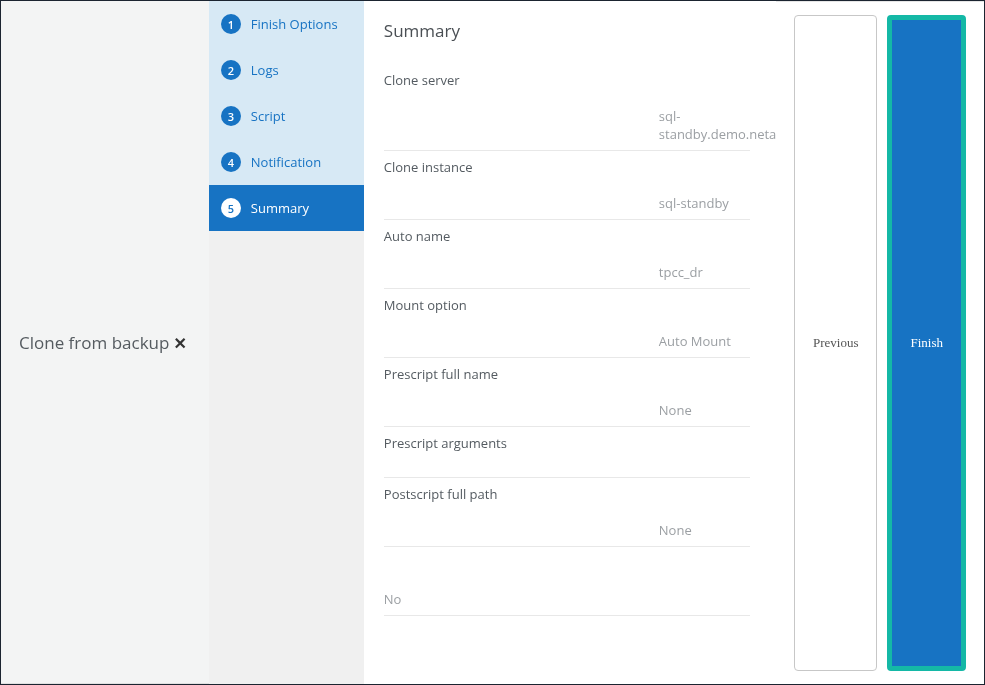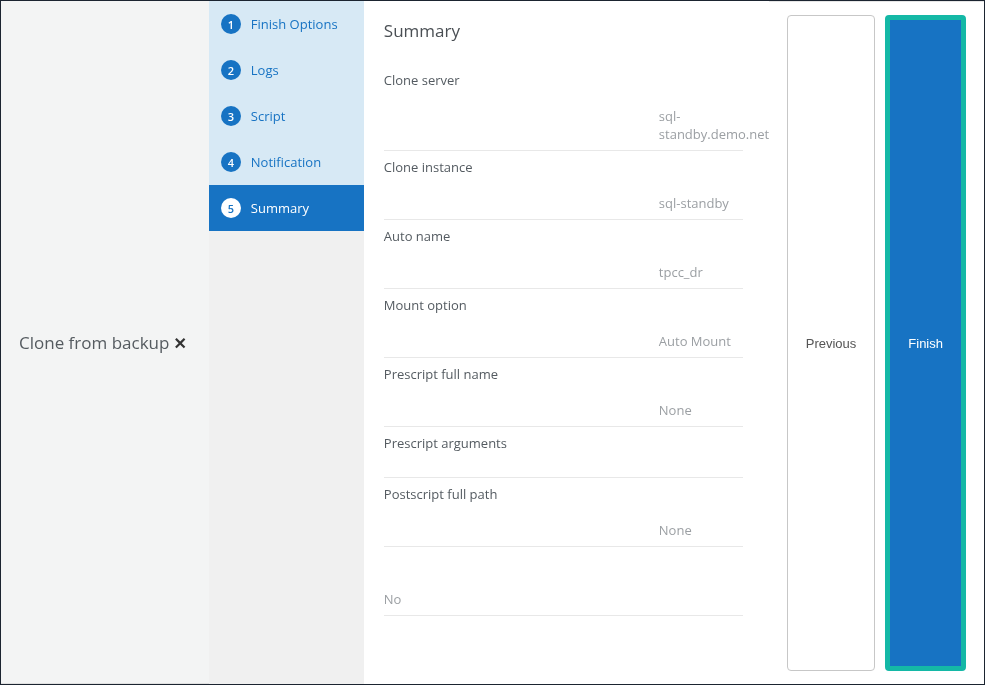--- a/index.html
+++ b/index.html
@@ -122,20 +122,21 @@
       justify-content: flex-end;
       gap: 10px;
       background: #fff;
     }
     .btn {
       padding: 7px 18px;
       font-size: 13px;
       border-radius: 4px;
       cursor: pointer;
       border: 1px solid transparent;
+      font-family: Liberation Serif, serif;
     }
     .btn-secondary {
       background: #fff;
       border: 1px solid #c7c7c7;
       color: #555;
     }
     .btn-primary {
       background: #1773c3;
       border: 5px solid #14b8a6;
       color: #fff;

